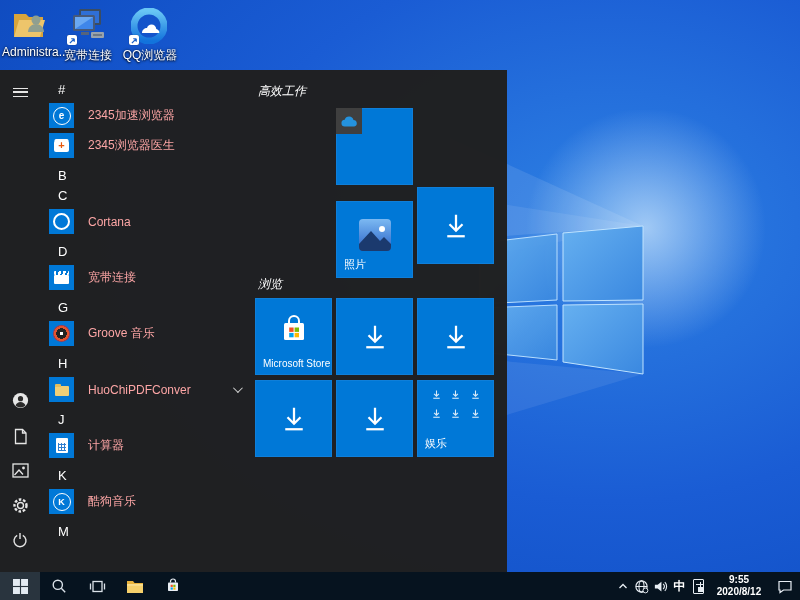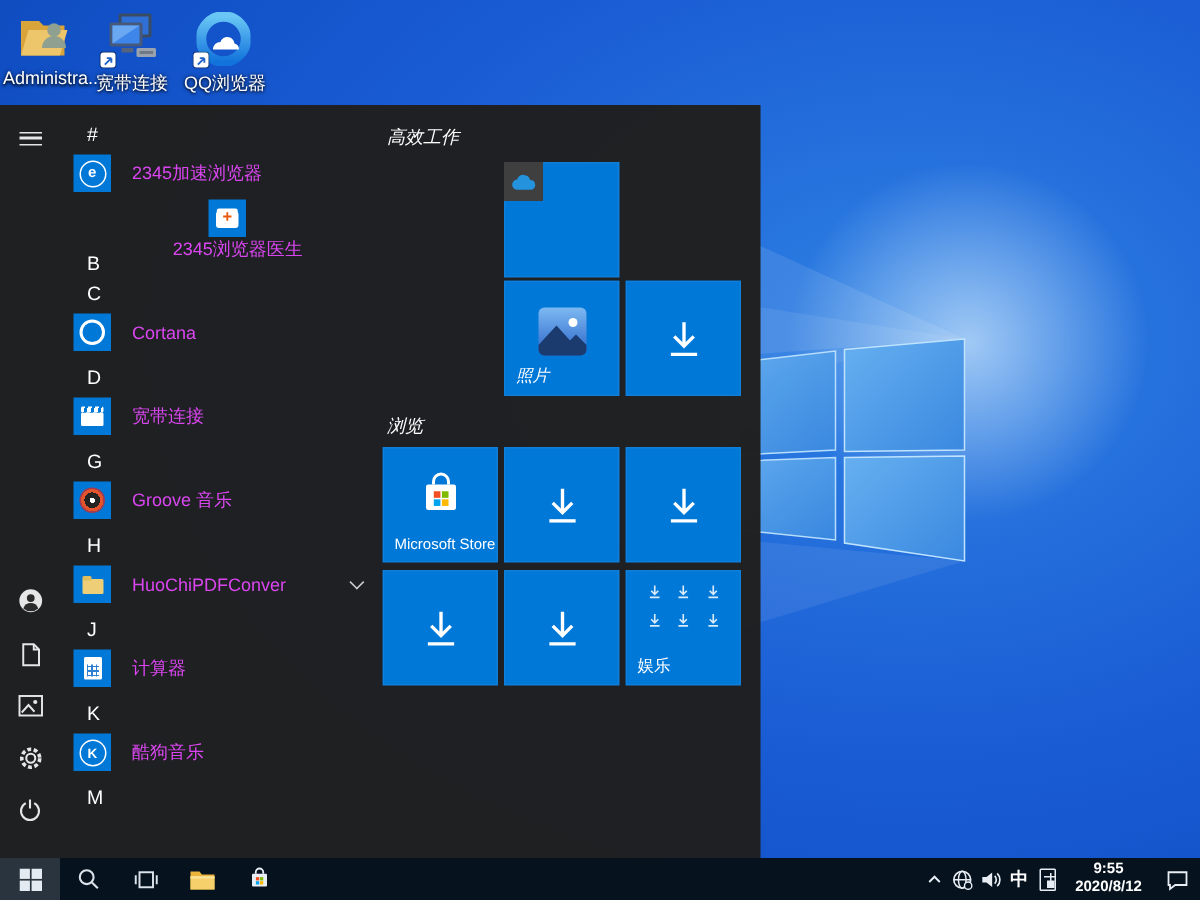--- a/index.html
+++ b/index.html
@@ -24,22 +24,22 @@
   .rail { position:absolute; left:0; top:0; width:40px; height:100%; }
   .rail-btn { position:absolute; left:0; width:40px; height:32px; display:flex; align-items:center; justify-content:center; cursor:pointer; }
   .hamburger { top:6px; }
   .hamburger i { display:block; width:15px; height:9px; border-top:1.5px solid #e6e6e6; border-bottom:1.5px solid #e6e6e6; position:relative; }
   .hamburger i::after { content:""; position:absolute; left:0; top:2.8px; width:15px; height:1.5px; background:#e6e6e6; }
 
   
   .app-list { position:absolute; left:40px; top:0; width:214px; height:100%; padding-top:13px; overflow:hidden; }
   .al-header { height:12px; margin:0 0 8px 18px; font-size:13px; color:#fff; display:flex; align-items:center; cursor:pointer; }
   .al-item { height:25px; margin:0 0 11px 9px; display:flex; align-items:center; cursor:pointer; }
-  .al-item.tight { margin-top:-6px;flex-direction:column; }
-  .al-label { margin-left:14px; font-size:12px; color:#d946ef; white-space:nowrap; }
+  .al-item.tight { margin-top:-6px; }
+  .al-label { margin-left:14px; font-size:12px; color:#fca5a5; white-space:nowrap; }
   .al-chev { margin-left:auto; margin-right:14px; width:7px; height:7px; border-right:1.4px solid #cfcfcf; border-bottom:1.4px solid #cfcfcf; transform:rotate(45deg) translateY(-2px); }
 
   .al-tile { position:relative; width:25px; height:25px; flex:0 0 25px; background:#0078d7; display:flex; align-items:center; justify-content:center; }
   .ic-browser-2345::before { content:"e"; width:16px; height:16px; border:1.6px solid #fff; border-radius:50%; color:#fff; font-weight:bold; font-size:10px; display:flex; align-items:center; justify-content:center; }
   .ic-doctor-2345::before { content:""; position:absolute; left:5px; top:8px; width:15px; height:11px; background:#fff; border-radius:2px; box-shadow:0 -2.5px 0 -0.5px #fff; }
   .ic-doctor-2345::after { content:"+"; position:absolute; left:0; top:6px; width:25px; text-align:center; color:#e8590c; font-weight:bold; font-size:11px; }
   .ic-sticky-note { background:#3d3d3d; }
   .ic-sticky-note::before { content:""; width:14px; height:14px; background:#f5d33d; clip-path:polygon(0 0,100% 0,100% 64%,64% 100%,0 100%); }
   .ic-cortana::before { content:""; width:13px; height:13px; border:2.2px solid #fff; border-radius:50%; }
   .ic-movies-tv::before { content:""; position:absolute; left:5px; top:10px; width:15px; height:9px; background:#fff; border-radius:1px; }
@@ -52,21 +52,21 @@
      background-image:repeating-linear-gradient(0deg,#2f7fd0 0 1px,transparent 1px 3px),repeating-linear-gradient(90deg,#2f7fd0 0 1px,transparent 1px 3px); }
   .ic-kugou::before { content:"K"; width:16px; height:16px; border:1.6px solid #fff; border-radius:50%; color:#fff; font-weight:bold; font-size:9px; display:flex; align-items:center; justify-content:center; }
 
   
   .tiles { position:absolute; left:0; top:0; width:100%; height:100%; pointer-events:none; }
   .group-title { position:absolute; font-size:12px; color:#fff; pointer-events:auto;font-style:italic; }
   .gt1 { left:258px; top:13px; }
   .gt2 { left:258px; top:206px; }
   .tile { position:absolute; width:77px; height:77px; background:#0078d7; box-shadow:inset 0 0 0 1px rgba(255,255,255,.06); display:flex; align-items:center; justify-content:center; cursor:pointer; pointer-events:auto; }
   .t-onedrive { left:336px; top:38px; }
-  .t-photos  { left:336px; top:117px;font-style:italic; }
+  .t-photos  { left:336px; top:131px; }
   .t-dl-a    { left:417px; top:117px; }
   .t-store   { left:255px; top:228px;text-align:right; }
   .t-dl-b    { left:336px; top:228px; }
   .t-dl-c    { left:417px; top:228px; }
   .t-dl-d    { left:255px; top:310px; }
   .t-dl-e    { left:336px; top:310px; }
   .t-folder  { left:417px; top:310px; }
   .tile-label { position:absolute; left:8px; bottom:6px; font-size:11px; color:#fff; white-space:nowrap; }
   .t-store .tile-label { font-size:10px; letter-spacing:0; }
   .od-corner { position:absolute; left:0; top:0; width:26px; height:26px; background:#3f3f3f; display:flex; align-items:center; justify-content:center; }

